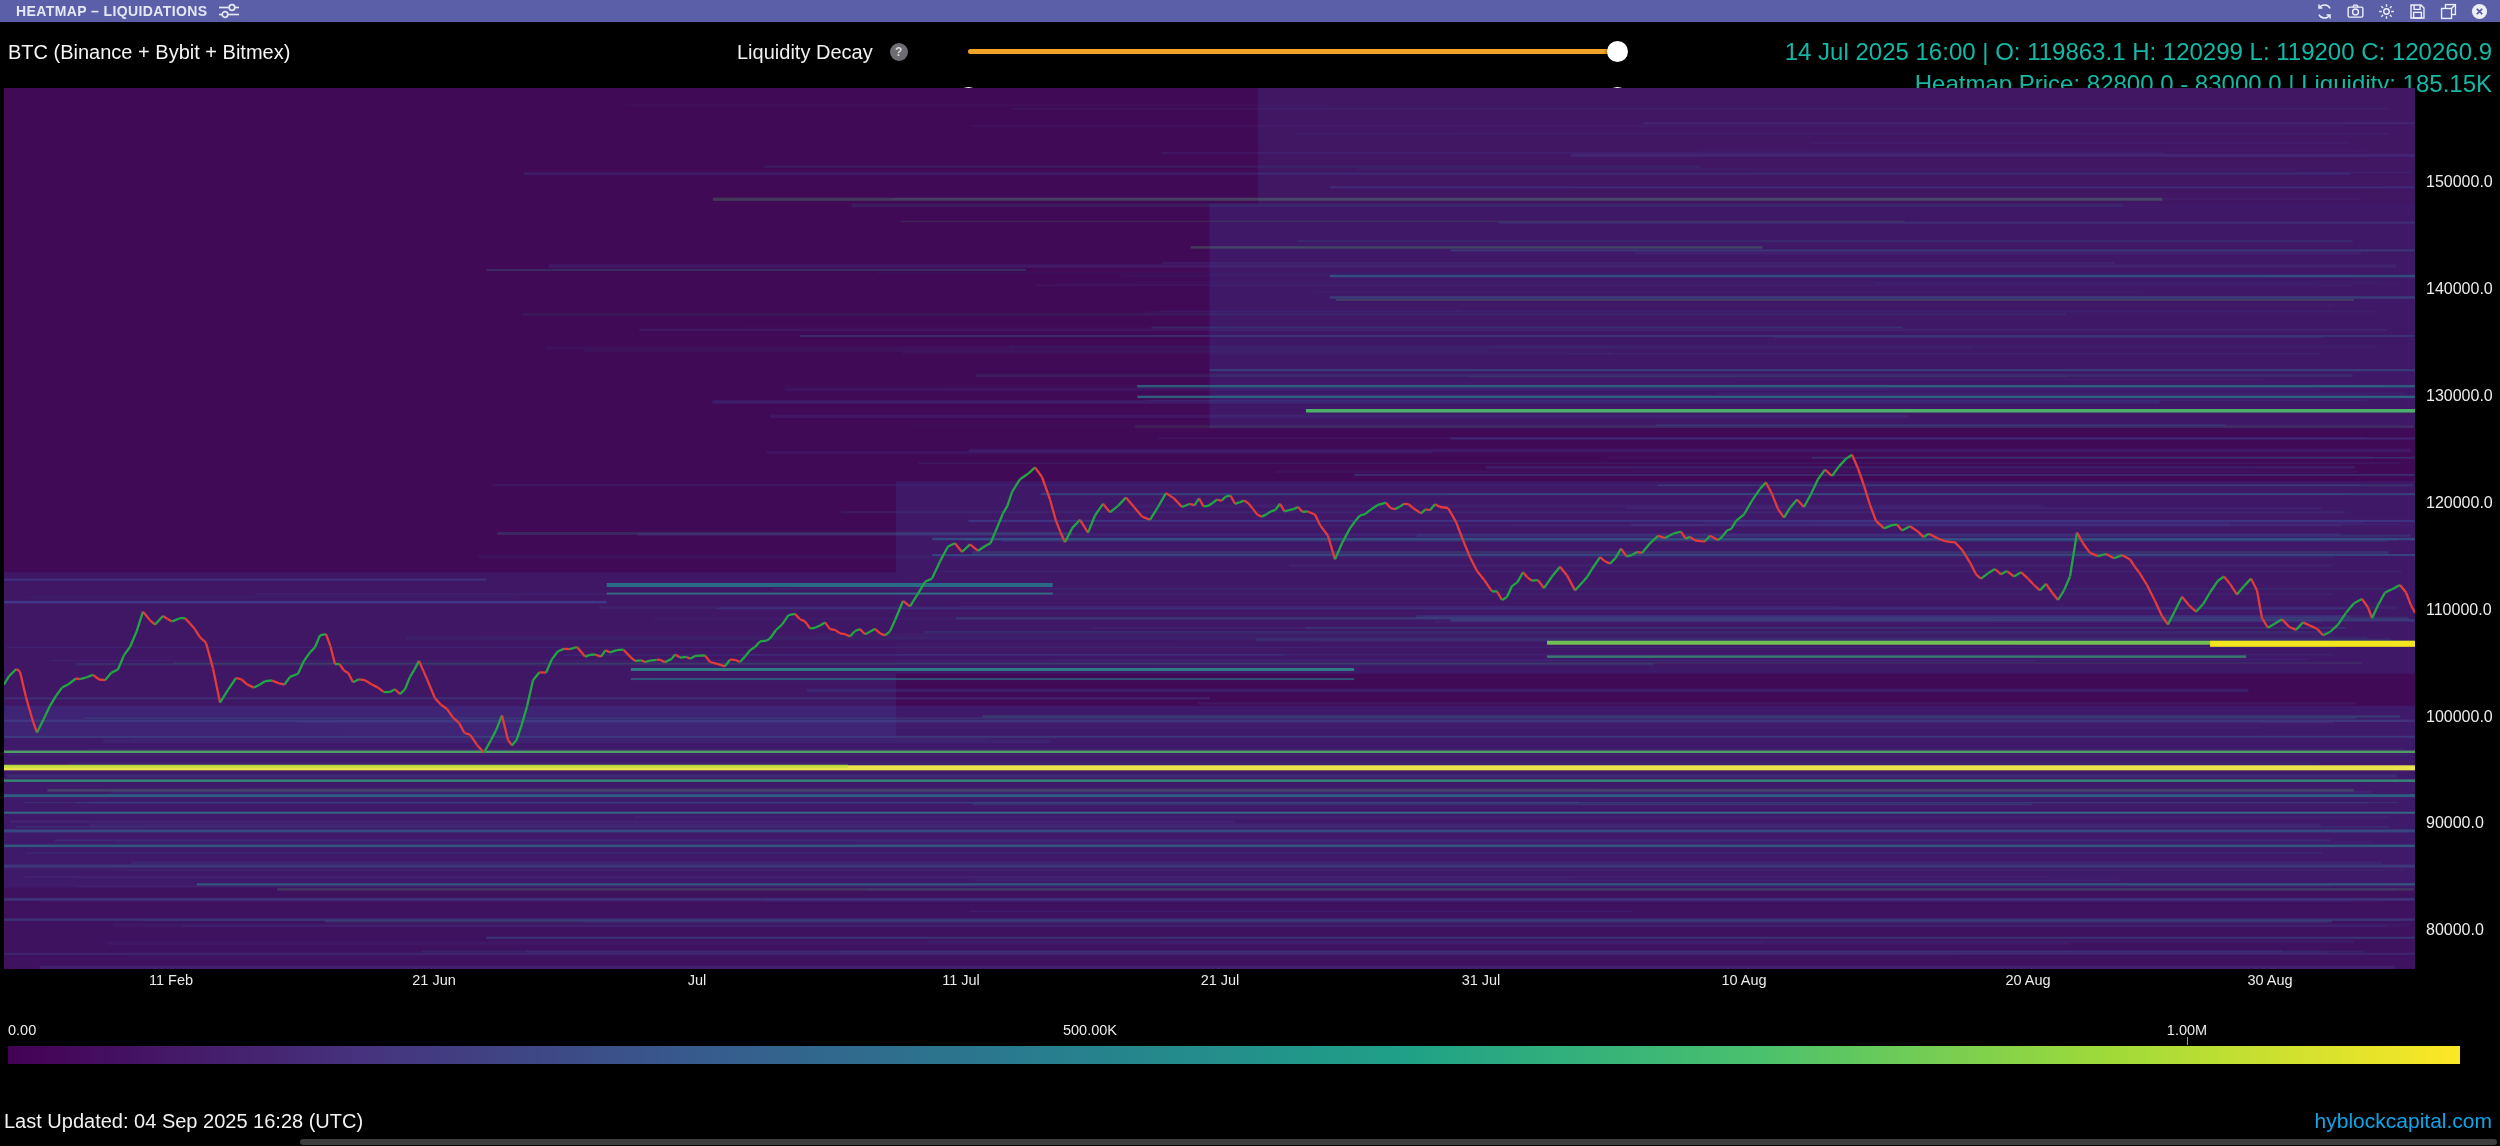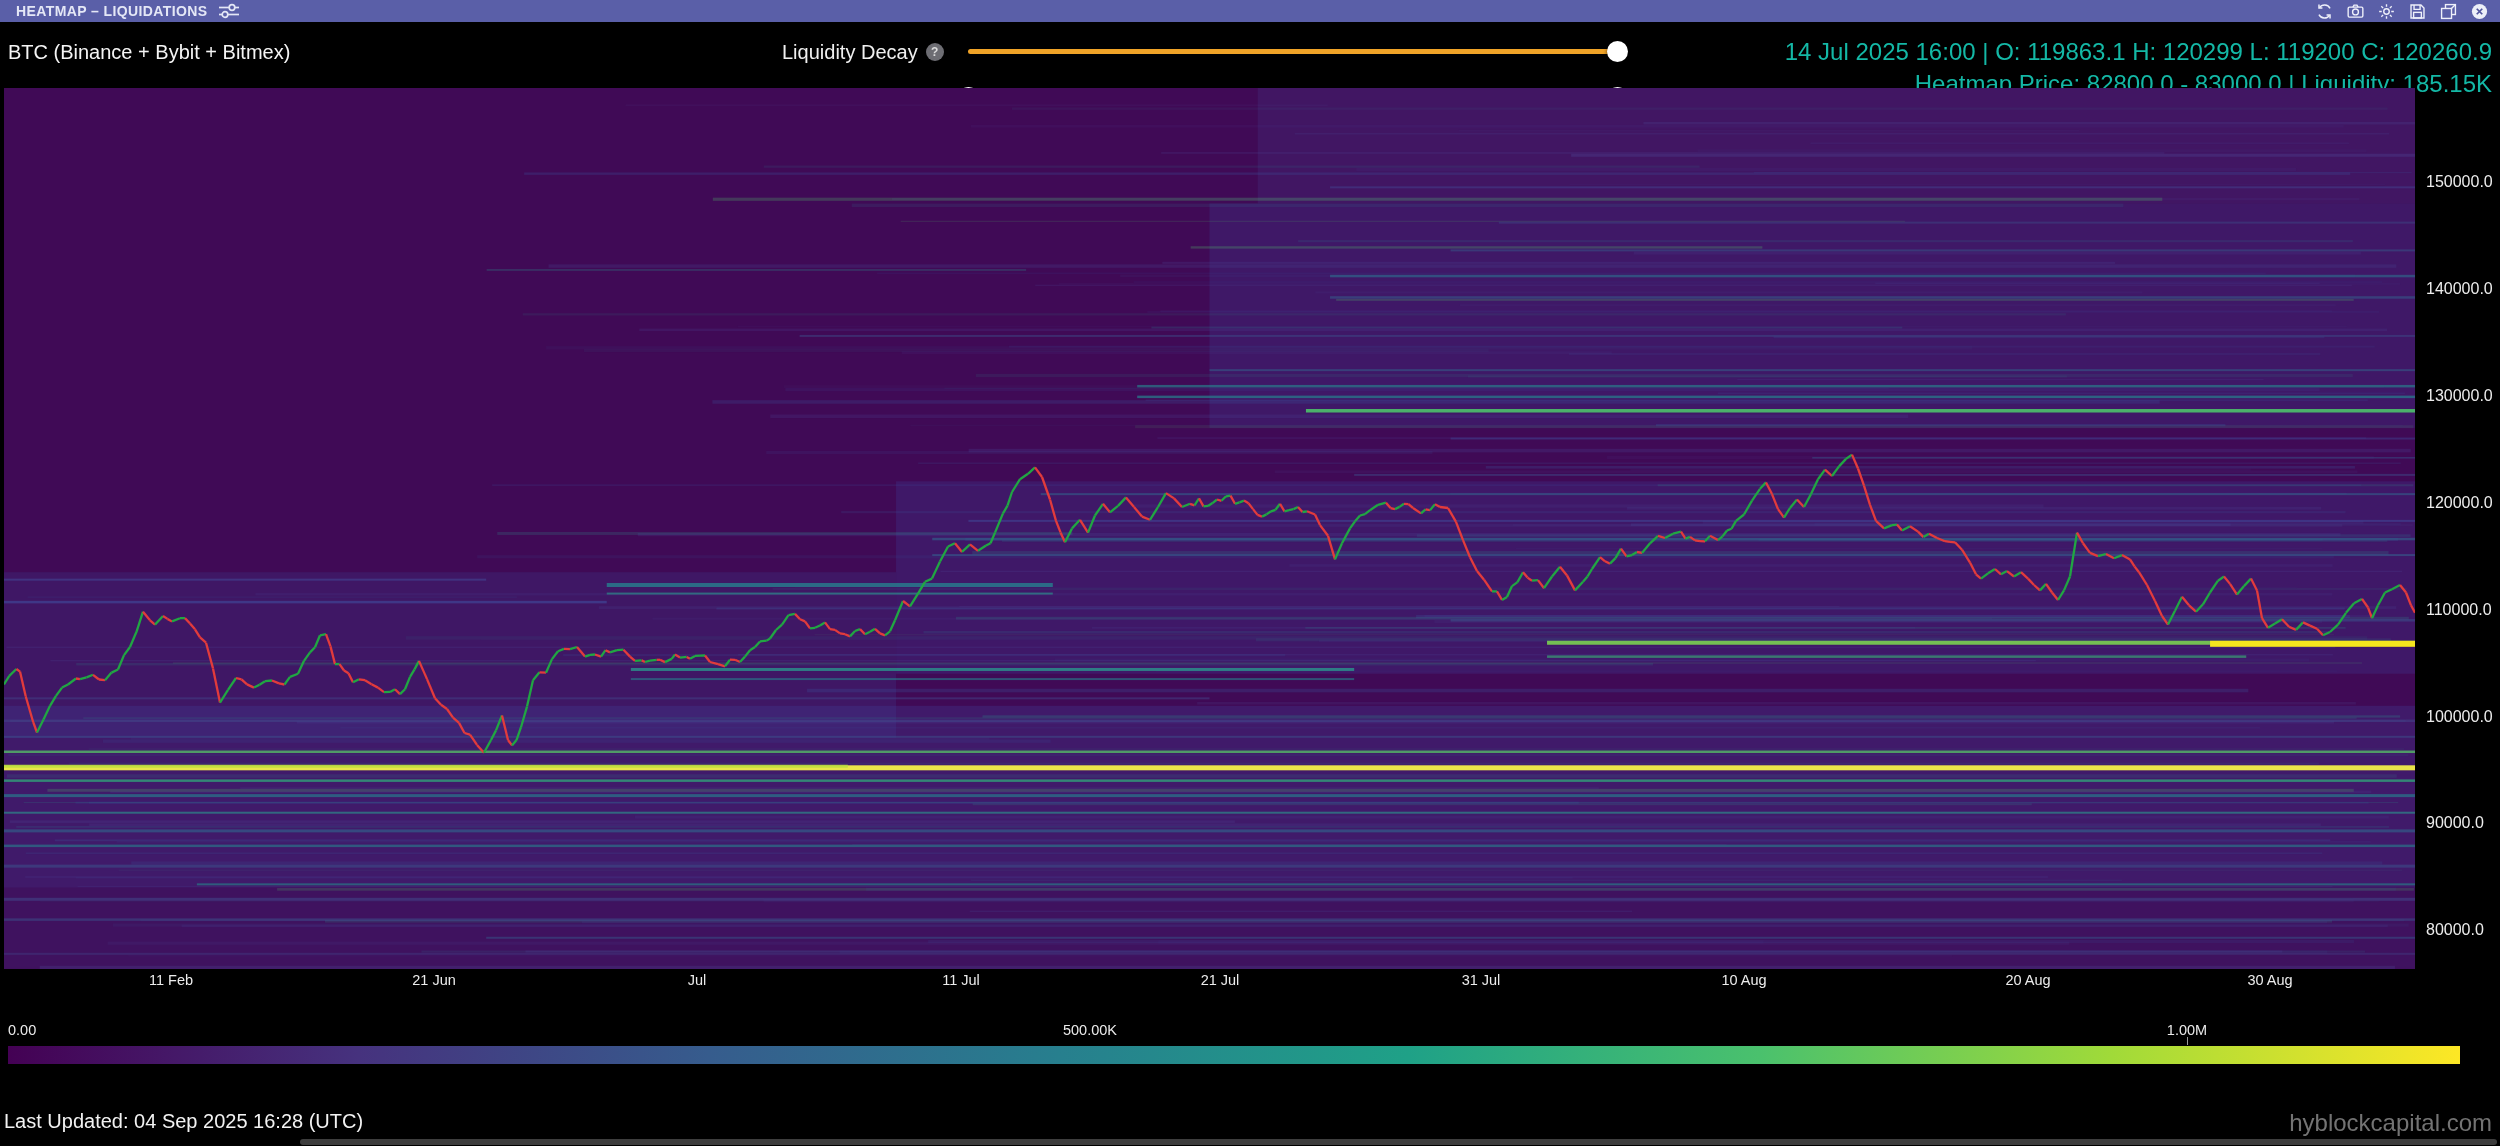--- a/index.html
+++ b/index.html
@@ -16,38 +16,38 @@
   .tb-btn svg{display:block;}
   
   .hdr-left{position:absolute;left:8px;top:36px;}
   .hdr-left div{font-size:20px;line-height:32px;color:#f5f5f5;}
   .hdr-right{position:absolute;right:8px;top:36px;text-align:right;}
   .hdr-right div{font-size:24px;line-height:32px;color:#14b8a6;}
   
   .slider-row{position:absolute;left:0;width:1700px;height:24px;}
   .slider-row.row1{top:40px;}
   .slider-row.row2{top:86px;}
-  .slider-label-wrap{position:absolute;left:737px;top:0;height:24px;display:flex;align-items:center;gap:8px;margin-left:45px;}
+  .slider-label-wrap{position:absolute;left:737px;top:0;height:24px;display:flex;align-items:center;gap:17px;}
   .slider-label{font-size:20px;color:#f0f0f0;white-space:nowrap;}
   .help-badge{width:18px;height:18px;border-radius:50%;background:#6d6d73;color:#dcdcdc;
               font-size:12px;font-weight:bold;text-align:center;line-height:18px;display:inline-block;}
   .slider-track{position:absolute;left:968px;top:9px;width:649px;height:5px;background:#f0a327;border-radius:3px;}
   .slider-handle{position:absolute;top:-8px;width:21px;height:21px;border-radius:50%;background:#fff;
                  box-shadow:0 1px 4px rgba(0,0,0,.6);}
   
   #chart{position:absolute;left:4px;top:88px;}
   .y-axis-label{position:absolute;left:2426px;font-size:16px;color:#ececec;white-space:nowrap;}
   .x-axis-label{position:absolute;top:972px;font-size:14.5px;color:#ececec;transform:translateX(-50%);white-space:nowrap;}
   
   #colorbar{position:absolute;left:8px;top:1046px;width:2452px;height:18px;}
   .cb-label{position:absolute;top:1022px;font-size:14.5px;color:#eaeaea;white-space:nowrap;}
   .cb-tick{position:absolute;top:1037px;width:1px;height:8px;background:#9a9a9a;}
   
   .footer-left{position:absolute;left:4px;top:1110px;font-size:20px;color:#f2f2f2;}
-  .footer-right{position:absolute;right:8px;top:1109px;font-size:24px;color:#737373;}
+  .footer-right{position:absolute;right:8px;top:1109px;font-size:21px;color:#0ea5e9;}
   .h-scrollbar{position:absolute;left:300px;top:1139px;width:2197px;height:6px;background:#3d3d3d;border-radius:3px;}
 </style>
 </head>
 <body>
 
 <div class="page">
 
   <div class="titlebar">
     <div class="tb-left">
       <span class="tb-title">HEATMAP – LIQUIDATIONS</span>

